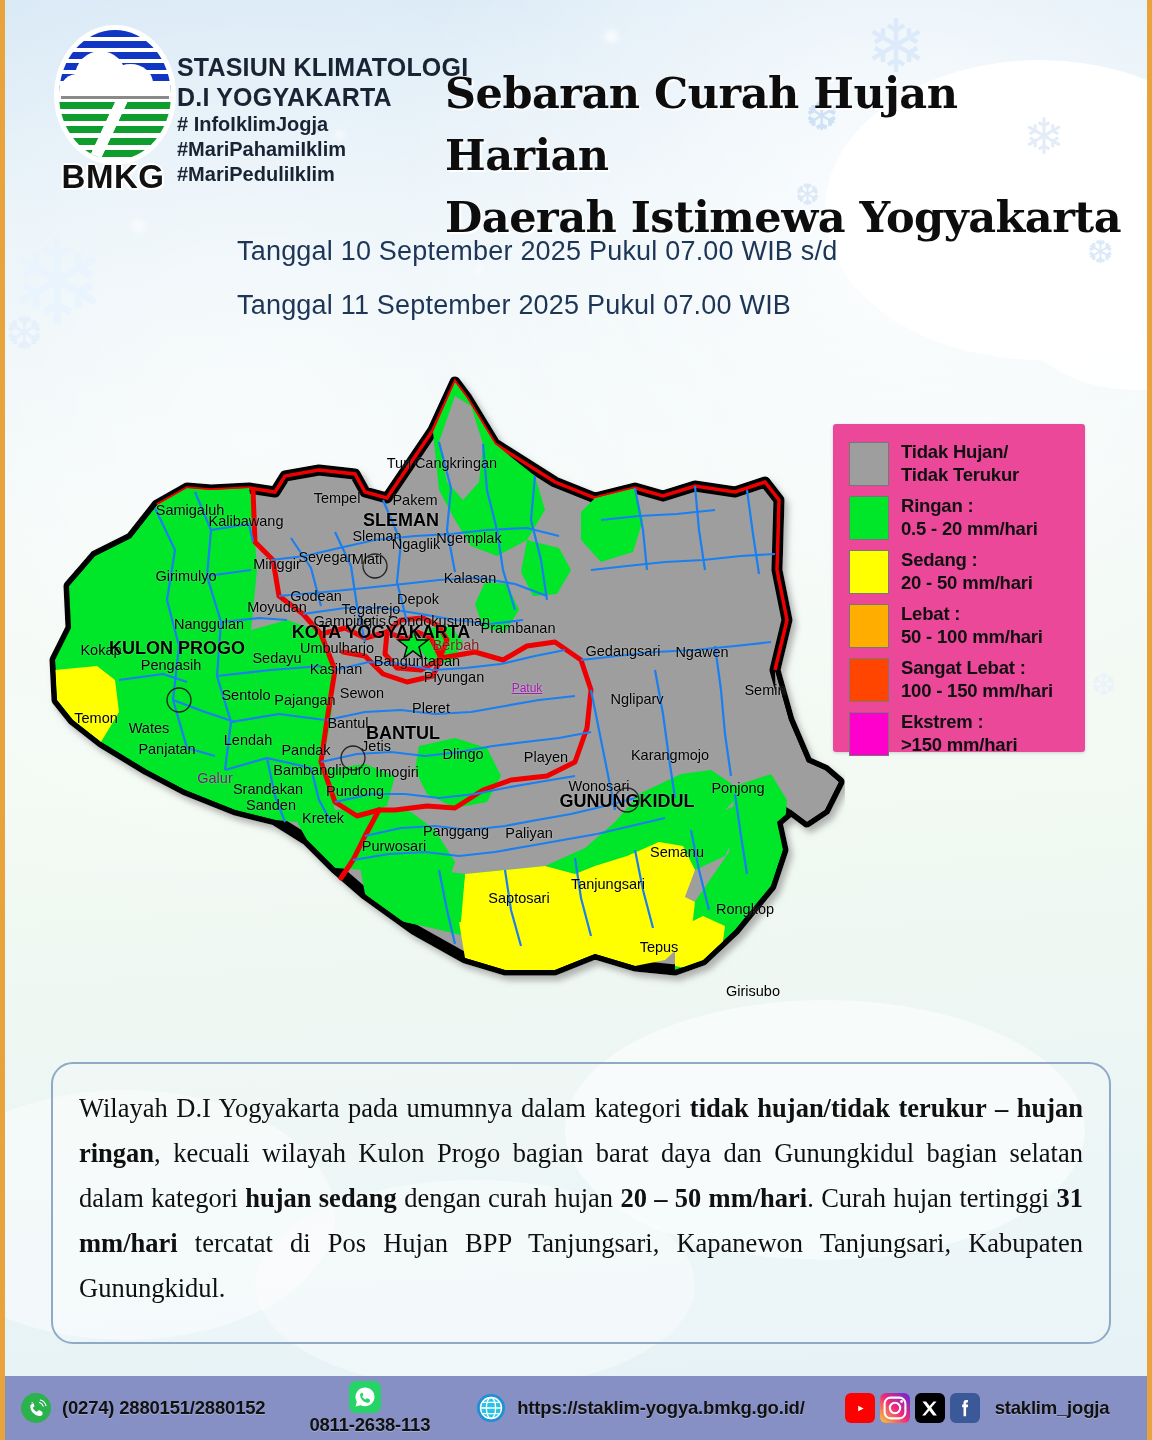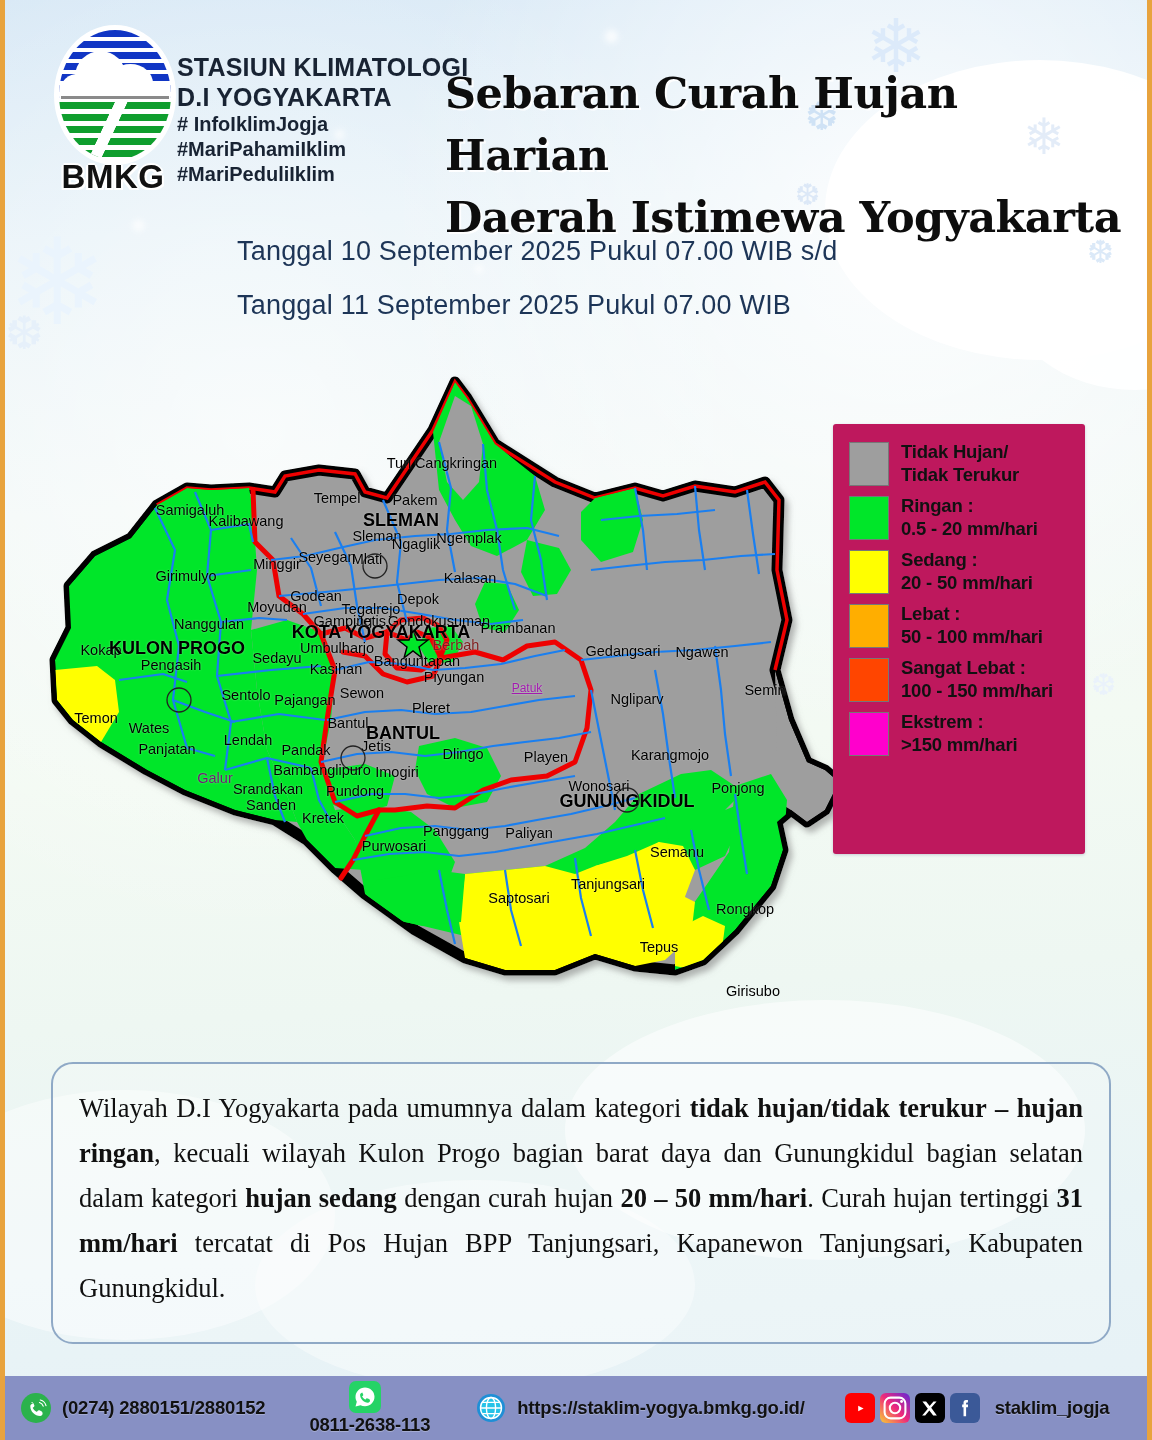--- a/index.html
+++ b/index.html
@@ -54,22 +54,22 @@
 
   #date-block { position:absolute; left:232px; top:224px; }
   #date-block div { font-size:27px; font-weight:400; color:#1d3557; line-height:54px; letter-spacing:.2px; }
 
   
   #map-area { position:absolute; left:30px; top:370px; width:810px; height:650px; }
   #map-svg { width:100%; height:100%; display:block; }
 
   
   #legend {
-    position:absolute; left:828px; top:424px; width:252px; height:430px;
-    background:#be185d; border-radius:3px;
+    position:absolute; left:828px; top:424px; width:252px; height:328px;
+    background:#ec4899; border-radius:3px;
     box-shadow:0 1px 3px rgba(80,80,120,.25);
     padding:16px 14px 10px 16px;
   }
   .leg-row { display:flex; align-items:flex-start; margin-bottom:8px; }
   .leg-sw { width:40px; height:44px; border:1px solid #777; flex:0 0 auto; margin-right:12px; margin-top:2px; }
   .leg-txt { font-size:18.5px; font-weight:700; color:#111; line-height:23px; letter-spacing:-.2px; }
 
   
   #infobox {
     position:absolute; left:46px; top:1062px; width:1060px; height:282px;

